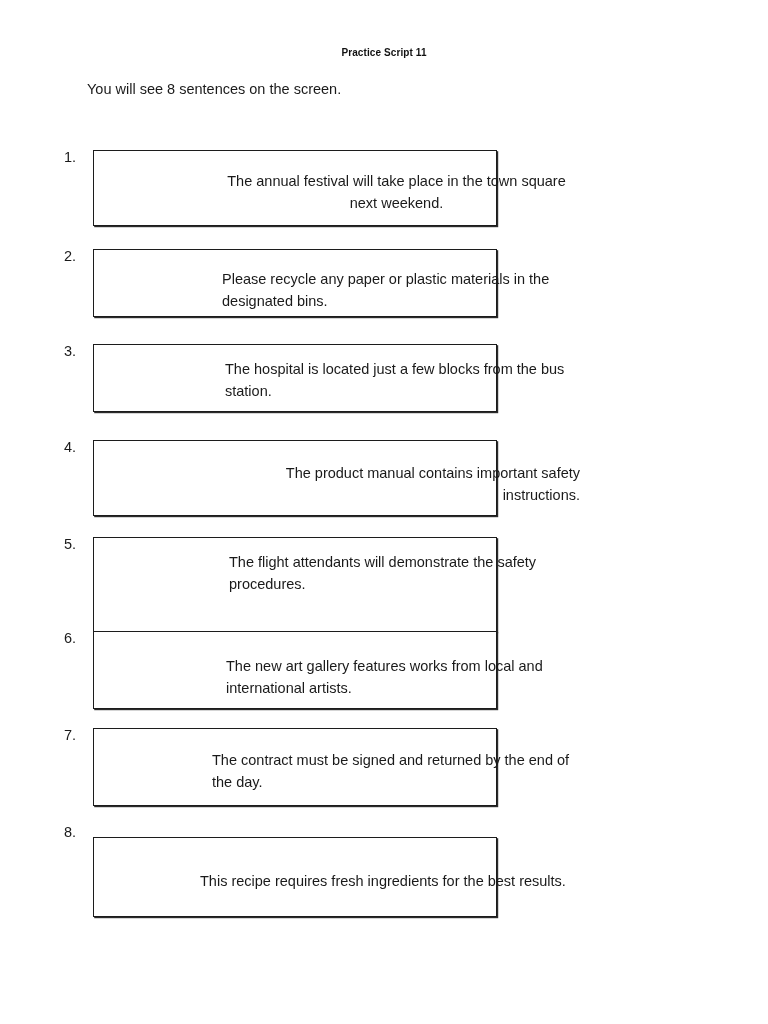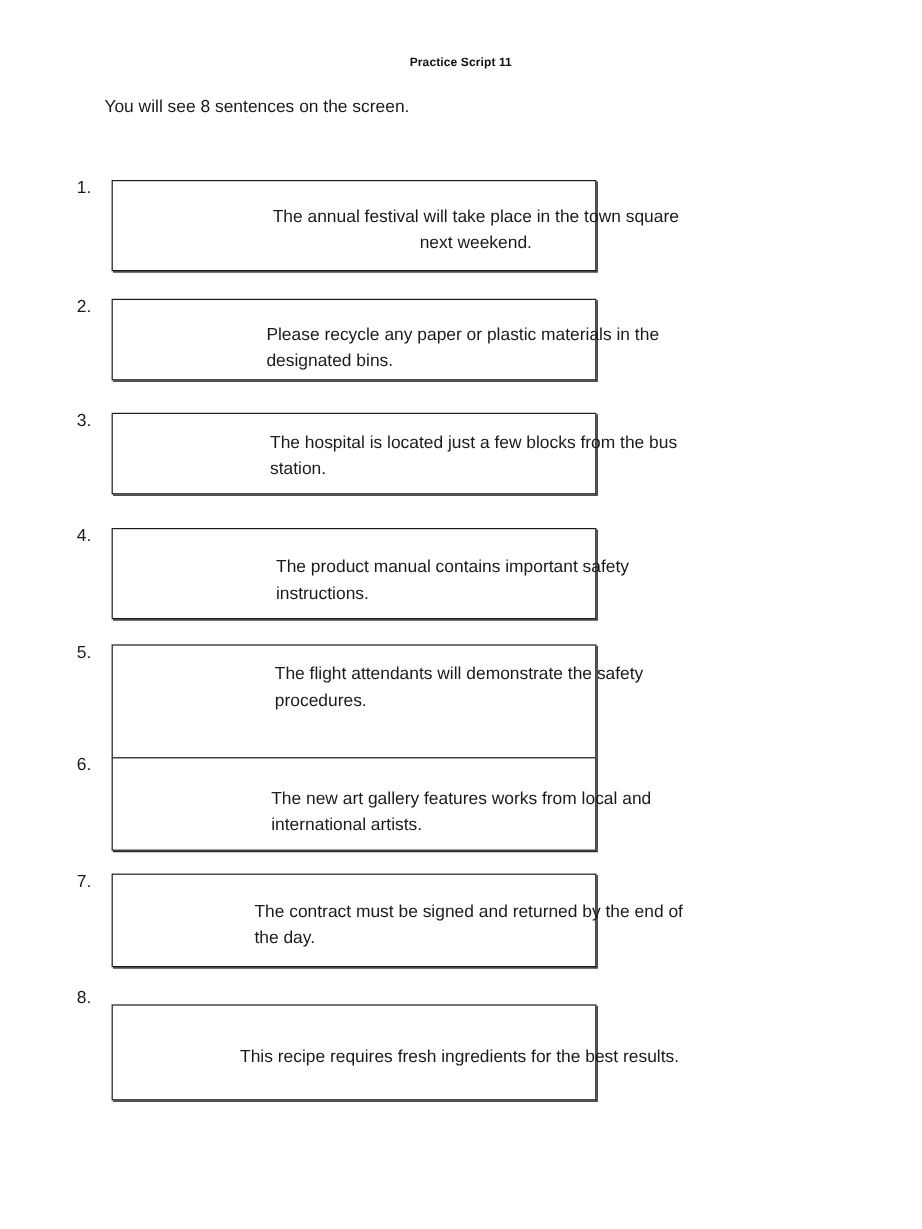--- a/index.html
+++ b/index.html
@@ -97,21 +97,21 @@
   .item-2 { top: 99px; }
   .item-2 .sentence-box { top: 2px;  height: 68px; }
   .item-2 .sentence-text { top: 19px; left: 128px; width: 360px; }
 
   .item-3 { top: 194px; }
   .item-3 .sentence-box { top: 2px;  height: 68px; }
   .item-3 .sentence-text { top: 14px; left: 131px; width: 355px; }
 
   .item-4 { top: 290px; }
   .item-4 .sentence-box { top: 2px;  height: 76px; }
-  .item-4 .sentence-text { top: 22px; left: 136px; width: 350px; }
+  .item-4 .sentence-text { top: 22px; left: 136px; width: 350px; text-align: right; }
 
   .item-5 { top: 387px; }
   .item-5 .sentence-box { top: 2px;  height: 95px; }
   .item-5 .sentence-text { top: 14px; left: 135px; width: 350px; }
 
   .item-6 { top: 481px; }
   .item-6 .sentence-box { top: 2px;  height: 78px; padding-left: 36px; }
   .item-6 .sentence-text { top: 24px; left: 132px; width: 352px; }
 
   .item-7 { top: 578px; }

